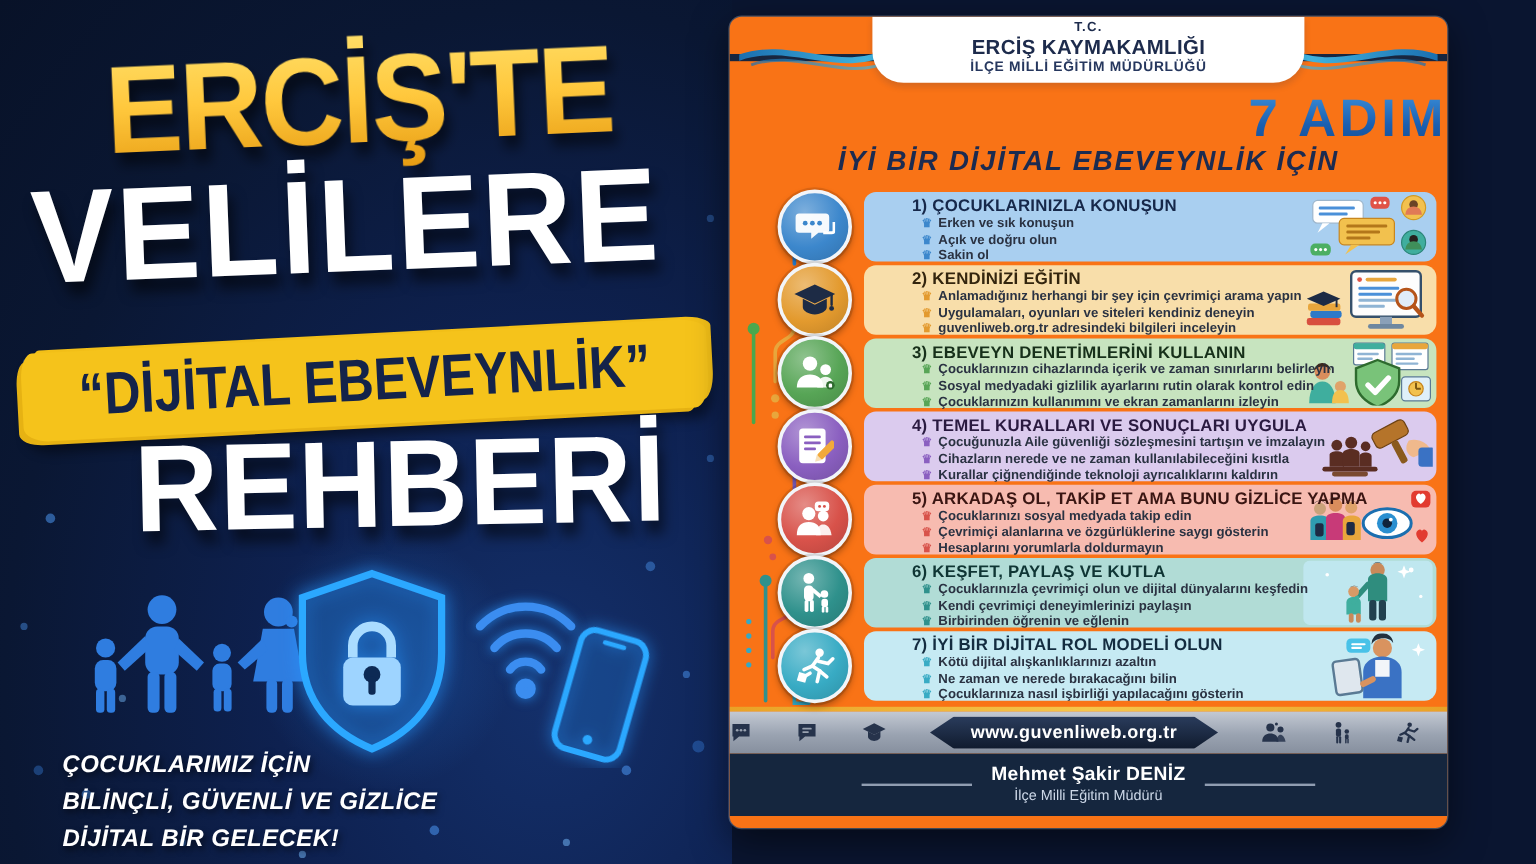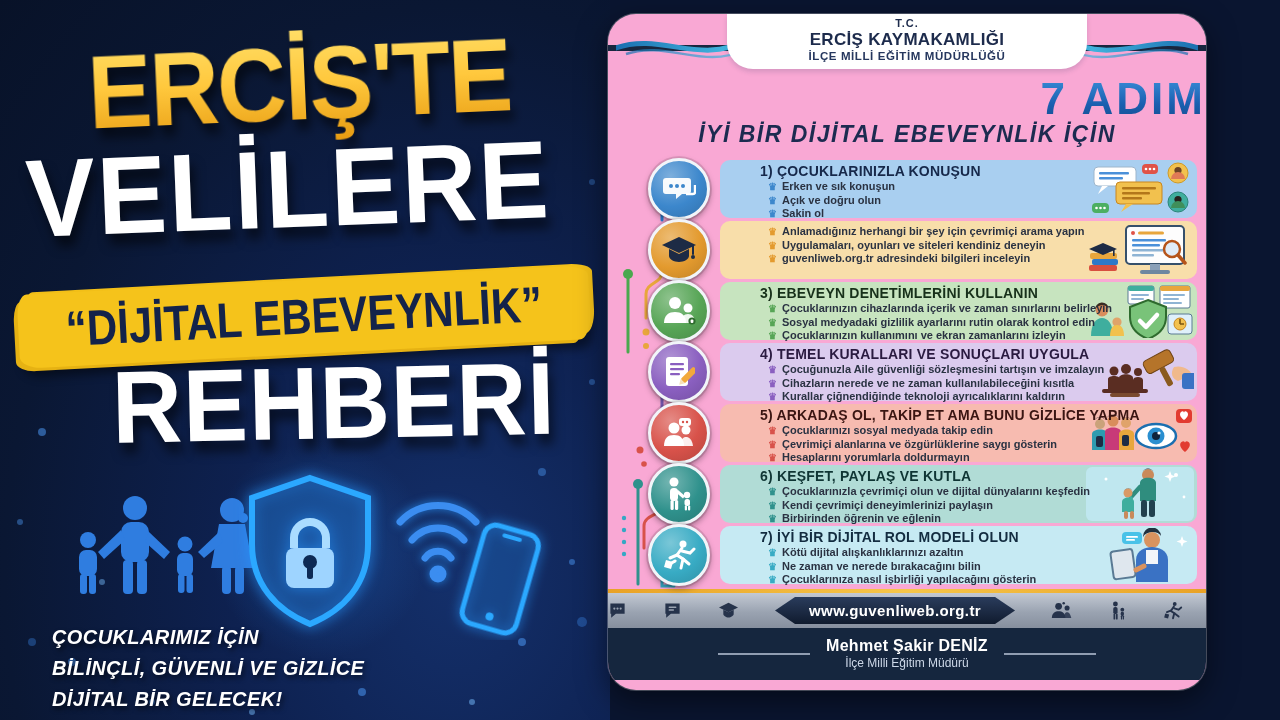--- a/index.html
+++ b/index.html
@@ -39,22 +39,22 @@
     display:inline-block; transform:scaleY(1.18); white-space:nowrap; }
   .t-line3 { position:absolute; left:112px; top:352px; font-size:97px; font-weight:bold; letter-spacing:1px;
     transform:rotate(-1.2deg) scaleY(1.06); transform-origin:left center; color:#ffffff;
     text-shadow:4px 10px 10px rgba(0,0,0,.55); }
 
   .hero-icons { position:absolute; left:0; top:460px; width:610px; height:180px; }
   .tagline { position:absolute; left:52px; top:622px; color:#ffffff; font-style:italic; font-weight:bold;
     font-size:20px; line-height:1.55; text-shadow:2px 3px 5px rgba(0,0,0,.6); letter-spacing:.4px; }
 
   
-  .card { position:absolute; left:608px; top:14px; width:598px; height:676px; background:#f9a8d4;
-    border-radius:28px; overflow:hidden; box-shadow:0 0 0 1px rgba(255,255,255,.25), 0 10px 30px rgba(0,0,0,.5); }
+  .card { position:absolute; left:608px; top:14px; width:598px; height:676px; background:#f97316;
+    border-radius:10px; overflow:hidden; box-shadow:0 0 0 1px rgba(255,255,255,.25), 0 10px 30px rgba(0,0,0,.5); }
 
   .card-head { position:relative; height:132px; }
   .head-line { position:absolute; left:0; top:31px; width:100%; height:6px; background:#18263f; }
   .head-plate { position:absolute; left:50%; top:0; transform:translateX(-50%); width:360px; padding:3px 10px 7px;
     background:#ffffff; border-radius:0 0 26px 26px; text-align:center; z-index:2;
     box-shadow:0 3px 5px rgba(20,40,80,.15); }
   .tc { font-size:11px; font-weight:bold; color:#1d2b4c; letter-spacing:1px; }
   .org1 { font-size:17px; font-weight:bold; color:#1d2b4c; letter-spacing:.3px; margin-top:1px; }
   .org2 { font-size:11.5px; font-weight:bold; color:#26375e; letter-spacing:.6px; margin-top:0; }
   .swoosh { position:absolute; top:14px; z-index:1; }
@@ -270,20 +270,21 @@
         <svg width="36" height="32" viewBox="0 0 36 32">
             <g fill="#1d2b45">
           <polygon points="18,3 35,11 18,19 1,11"></polygon>
           <path d="M8 15 v7 c0 3 5 6 10 6 s10 -3 10 -6 v-7 l-10 5 Z"></path>
           <rect x="31" y="11" width="2" height="10" rx="1"></rect>
               <circle cx="32" cy="23" r="2"></circle>
             </g>
           </svg>
       </div>
       <div class="step-text">
+        <div class="step-title">2) KENDİNİZİ EĞİTİN</div>
         <div class="step-bullets">
           <div class="bullet">Anlamadığınız herhangi bir şey için çevrimiçi arama yapın</div>
           <div class="bullet">Uygulamaları, oyunları ve siteleri kendiniz deneyin</div>
           <div class="bullet">guvenliweb.org.tr adresindeki bilgileri inceleyin</div>
         </div>
       </div>
       <svg class="step-art" viewBox="0 0 108 54">
         <rect x="40" y="3" width="58" height="38" rx="4" fill="#fdfdfd" stroke="#35506b" stroke-width="2"></rect>
         <circle cx="47" cy="10" r="2" fill="#e05347"></circle>
           <rect x="52" y="8.5" width="26" height="3" rx="1.5" fill="#e8a63c"></rect>

